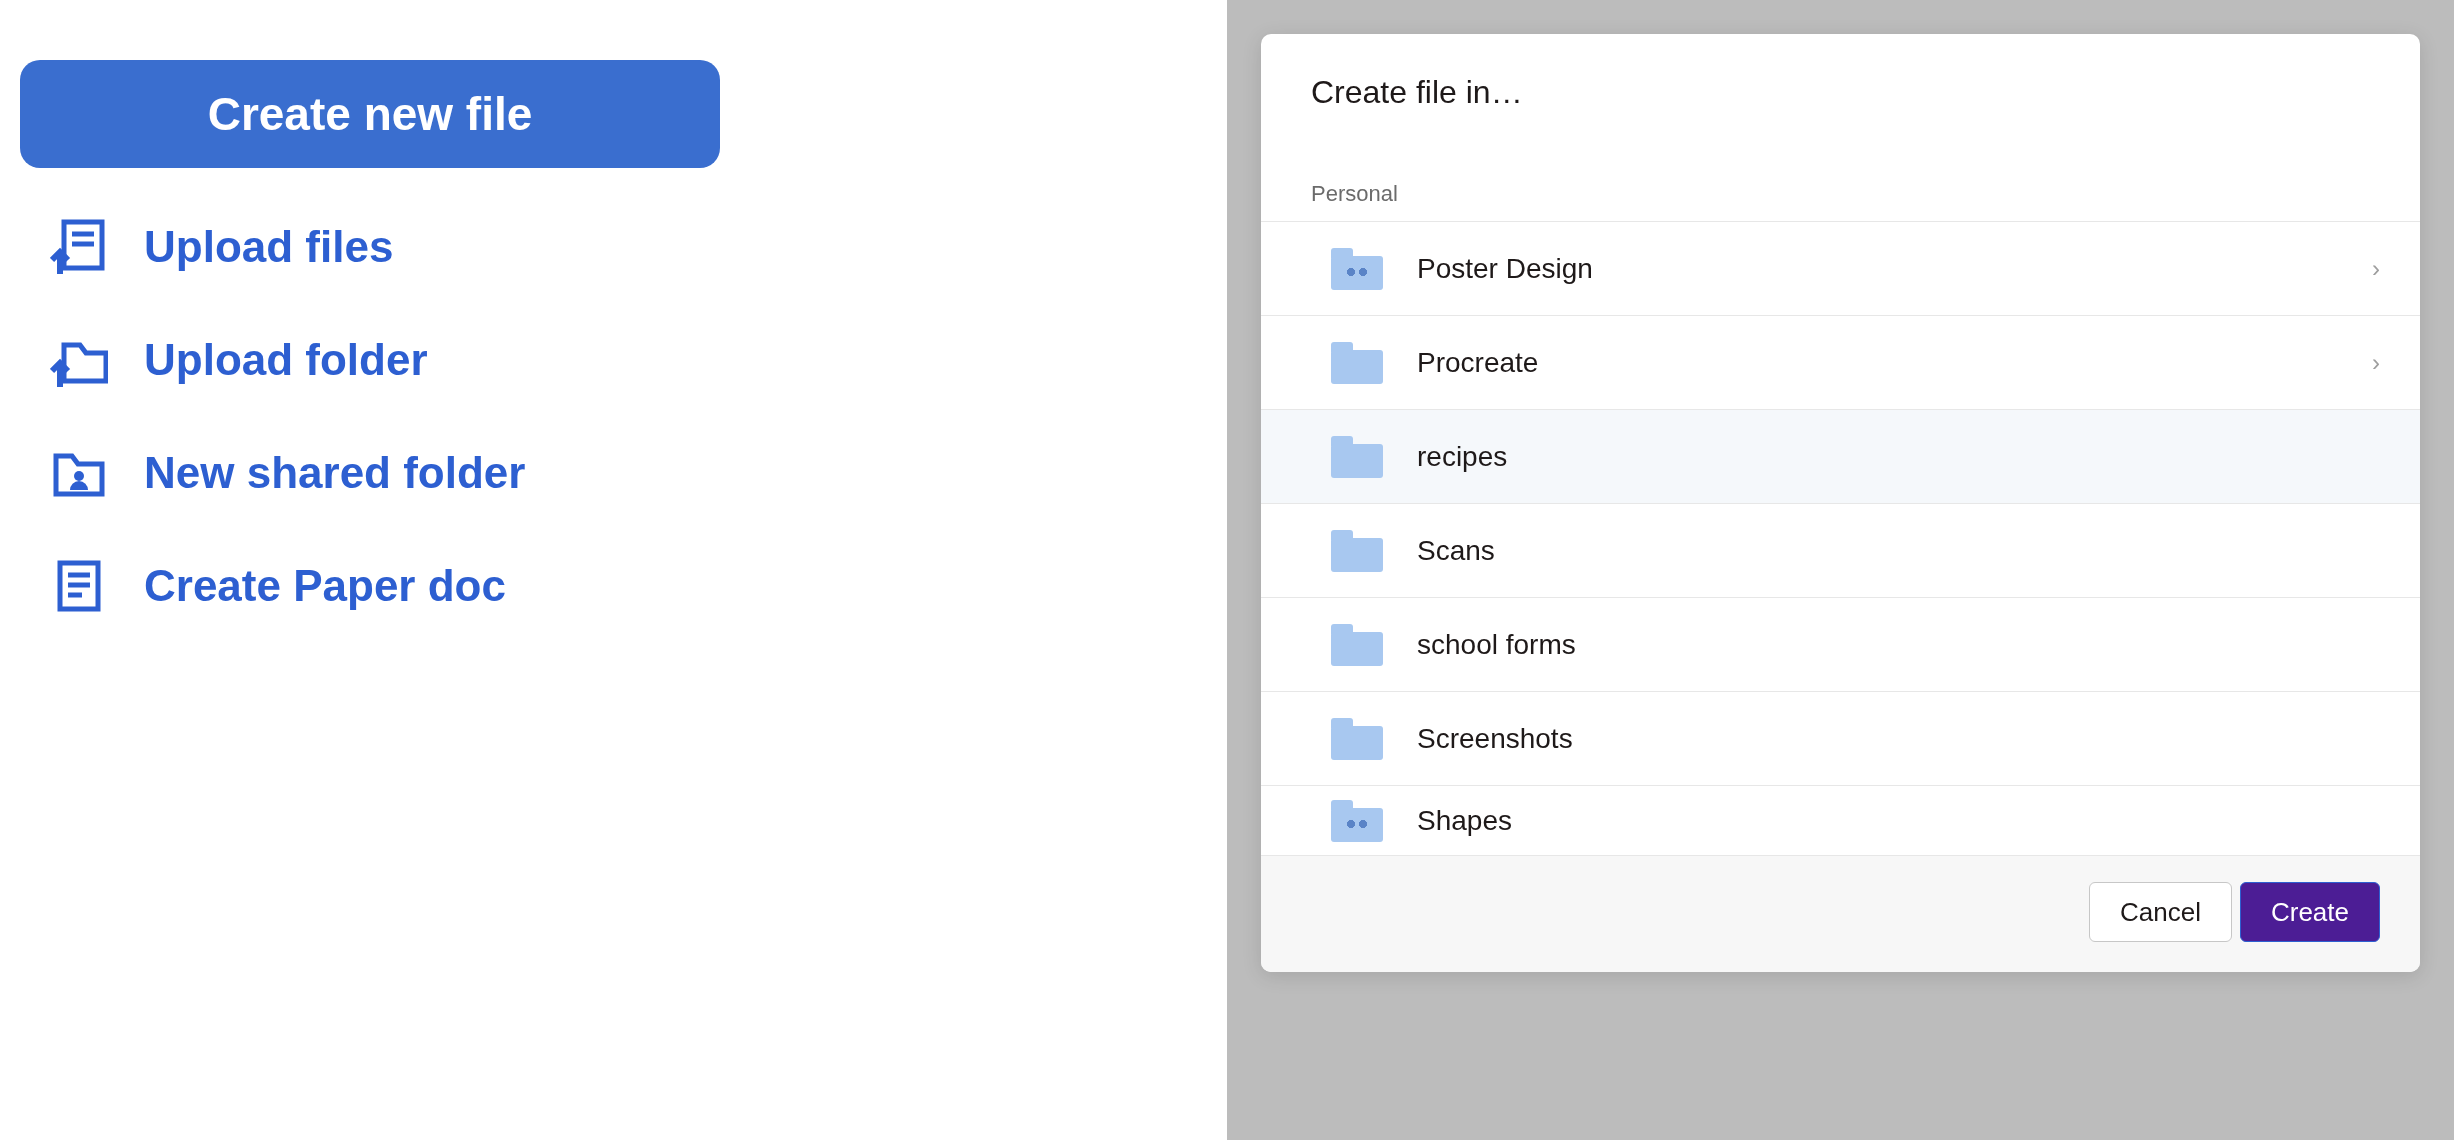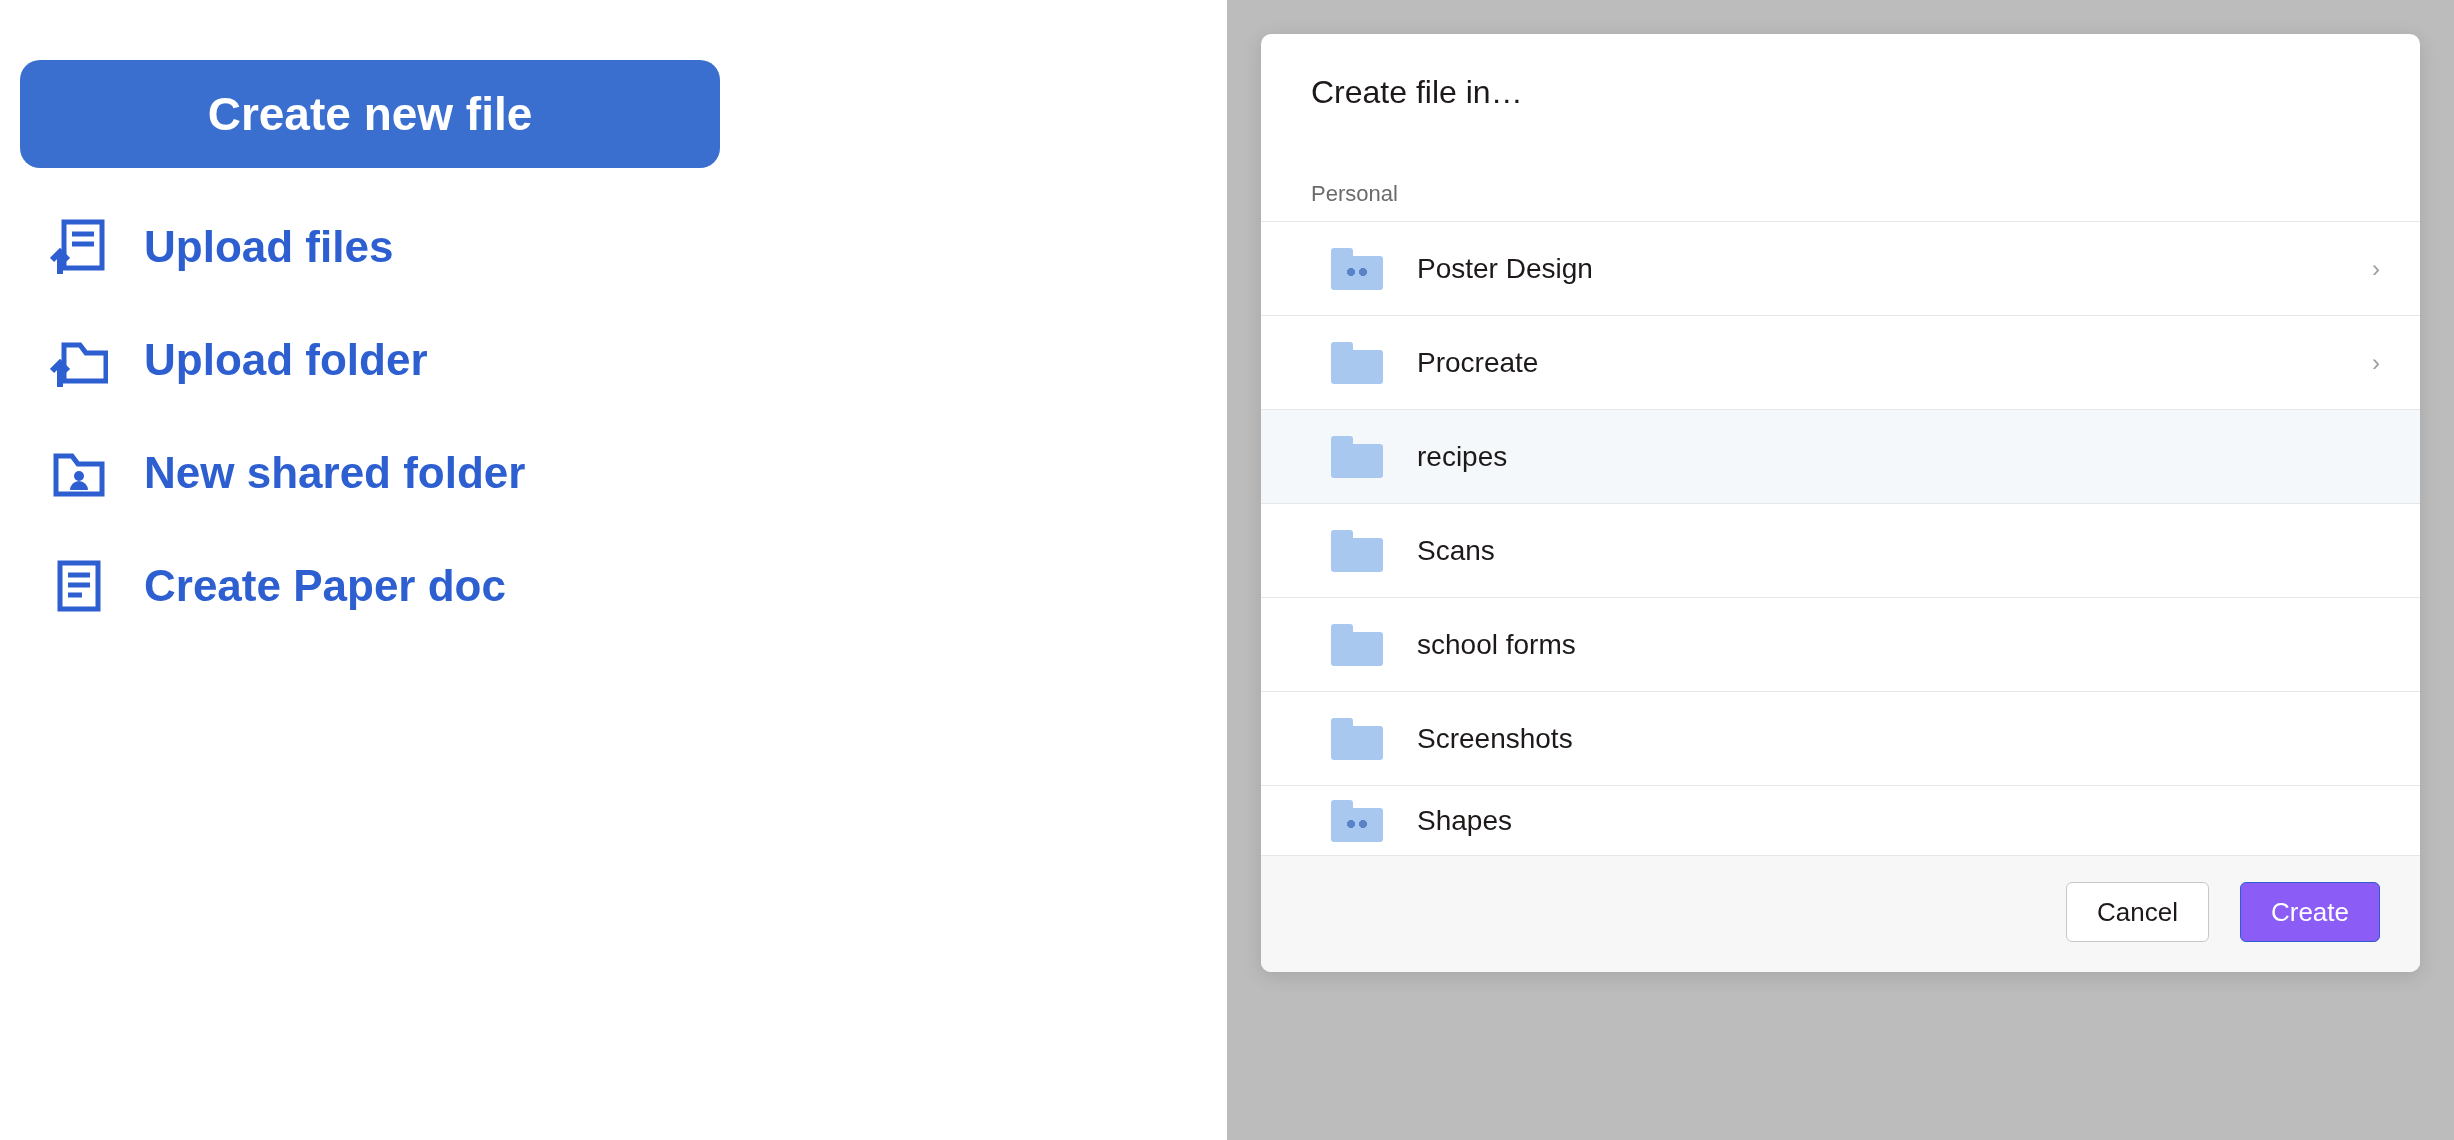--- a/index.html
+++ b/index.html
@@ -130,40 +130,40 @@
                 radial-gradient(circle at 18px 4px, #5a84c7 4px, transparent 4px);
   }
   .folder-label { flex: 1; }
   .chevron {
     color: #9e9e9e;
     font-size: 24px;
   }
   .modal-footer {
     display: flex;
     justify-content: flex-end;
-    gap: 31px;
+    gap: 8px;
     padding: 26px 40px 30px 40px;
     background: #f7f7f7;
     border-top: 1px solid #e7e7e7;
   }
   .btn {
     height: 60px;
     padding: 0 30px;
     font-size: 26px;
     border-radius: 6px;
     cursor: pointer;
     font-weight: 400;
   }
   .btn-secondary {
     background: #ffffff;
     color: #1e1919;
     border: 1px solid #c7c7c7;
   }
   .btn-primary {
-    background: #8b5cf6;
+    background: #4c1d95;
     color: #ffffff;
     border: 1px solid #2d5fd1;
   }
 </style>
 </head>
 <body>
 
 <div class="left-panel">
 
   <button class="create-btn">Create new file</button>

